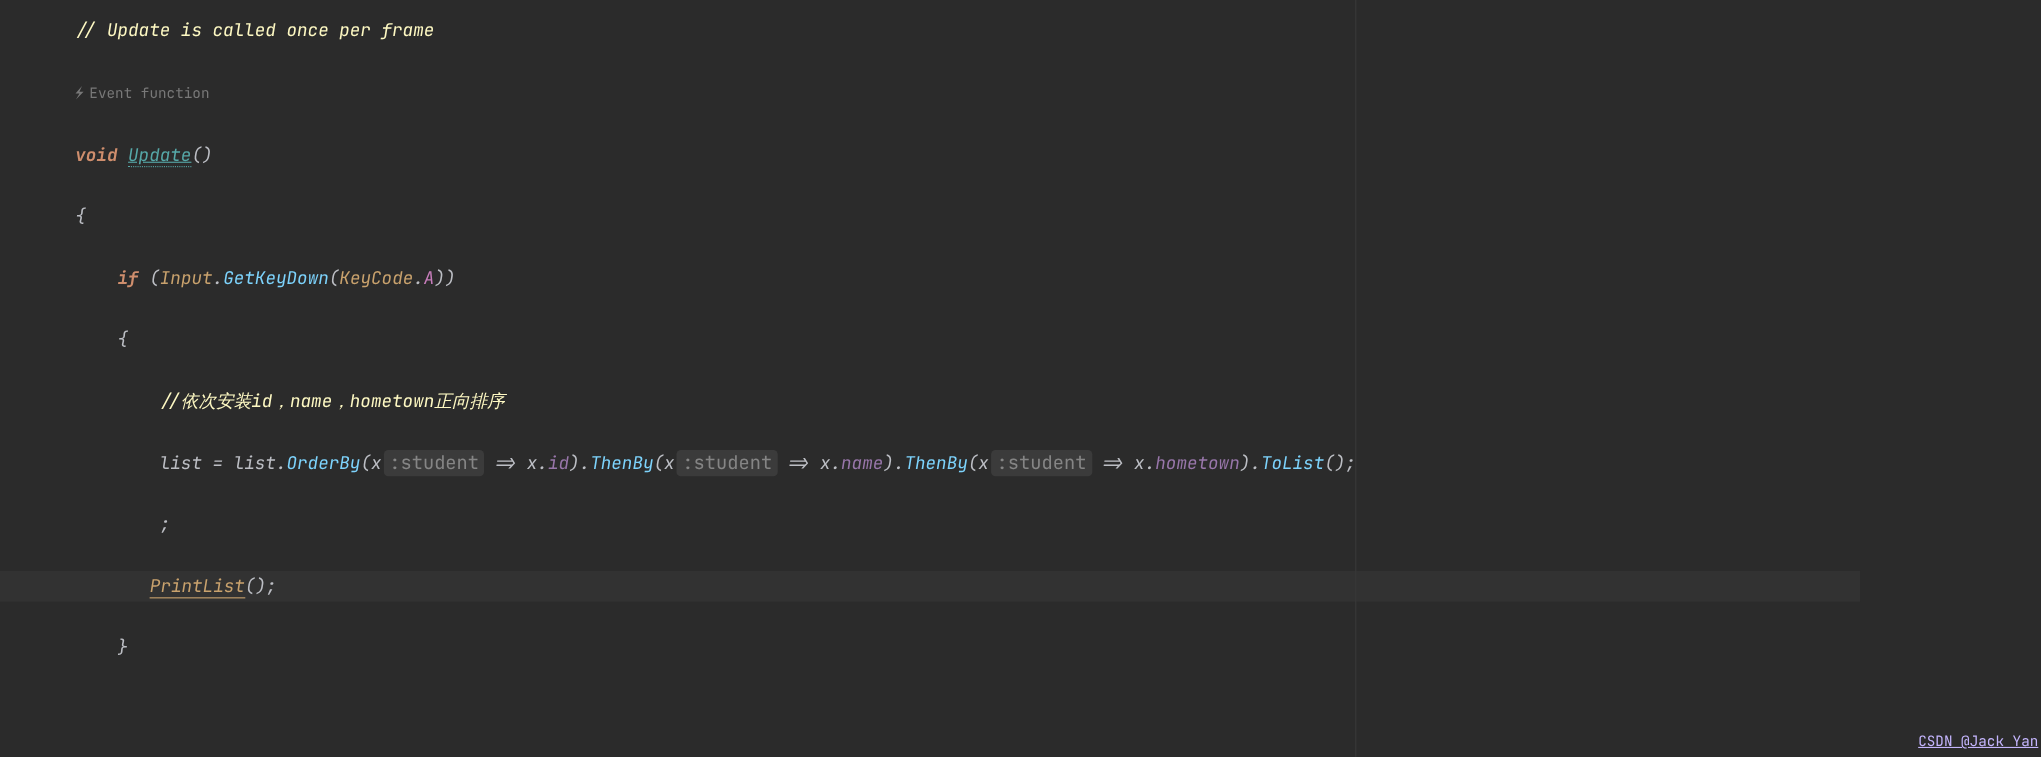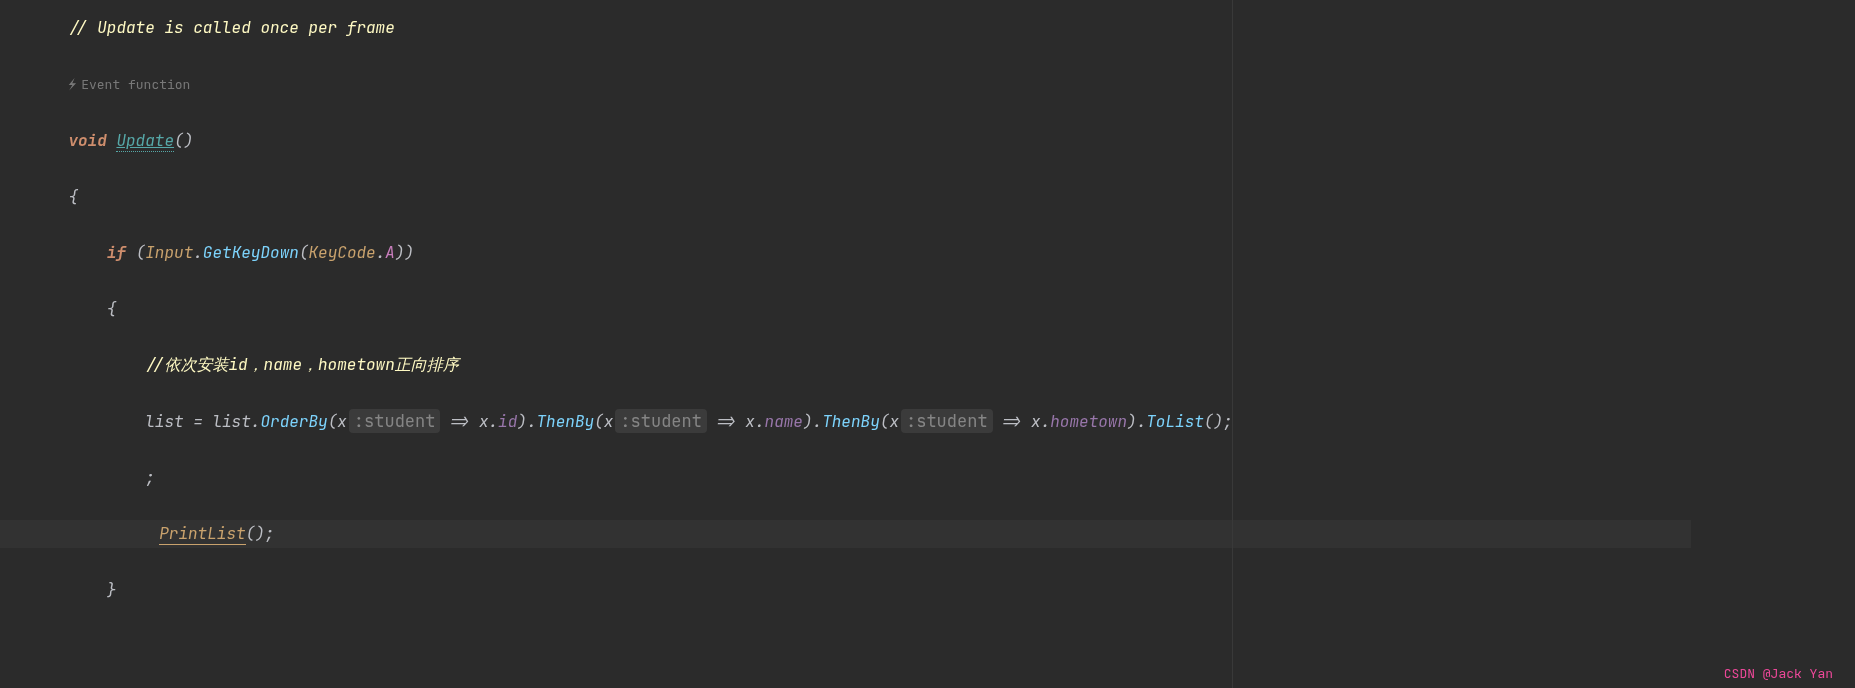--- a/index.html
+++ b/index.html
@@ -18,21 +18,21 @@
     padding-left: 30px;
     padding-top: 14px;
     line-height: 28px;
     position: relative;
   }
   pre {
     font-family: inherit;
     white-space: pre;
   }
   .line { display: block; min-height: 28px; }
-  .line.highlight { background: #323232; margin-left: -30px; padding-left: 44px; width: 1691px; }
+  .line.highlight { background: #323232; margin-left: -30px; padding-left: 21px; width: 1691px; }
   .comment { color: #fef9c3; }
   .keyword { color: #cf8e6d; font-weight: bold; }
   .method { color: #7dd3fc; }
   .method-dotted { color: #56a8a8; border-bottom: 1px dotted #56a8a8; text-decoration: underline; }
   .method-yellow-u { color: #c9a26d; border-bottom: 1px solid #c9a26d; }
   .class { color: #c9a26d; }
   .field { color: #9876aa; }
   .enum { color: #c77dbb; }
   .punct { color: #bcbec4; }
   .op { color: #bcbec4; }
@@ -59,24 +59,25 @@
     position: absolute;
     top: 0;
     bottom: 0;
     left: 1232px;
     width: 1px;
     background: #393939;
   }
   .watermark {
     position: absolute;
     bottom: 6px;
-    right: 22px;
+    right: 2px;
     font-style: normal;
     font-size: 13px;
-    color: #ec4899;
+    color: #c4b5fd;
+    text-decoration: underline;
   }
 </style>
 </head>
 <body>
 
 <div class="editor">
   <div class="right-margin"></div>
 
   <pre><span class="line">    <span class="comment">// Update is called once per frame</span></span>
 <span class="line">    <span class="event-fn"><span class="flame">⚡</span><span>Event function</span></span></span>

